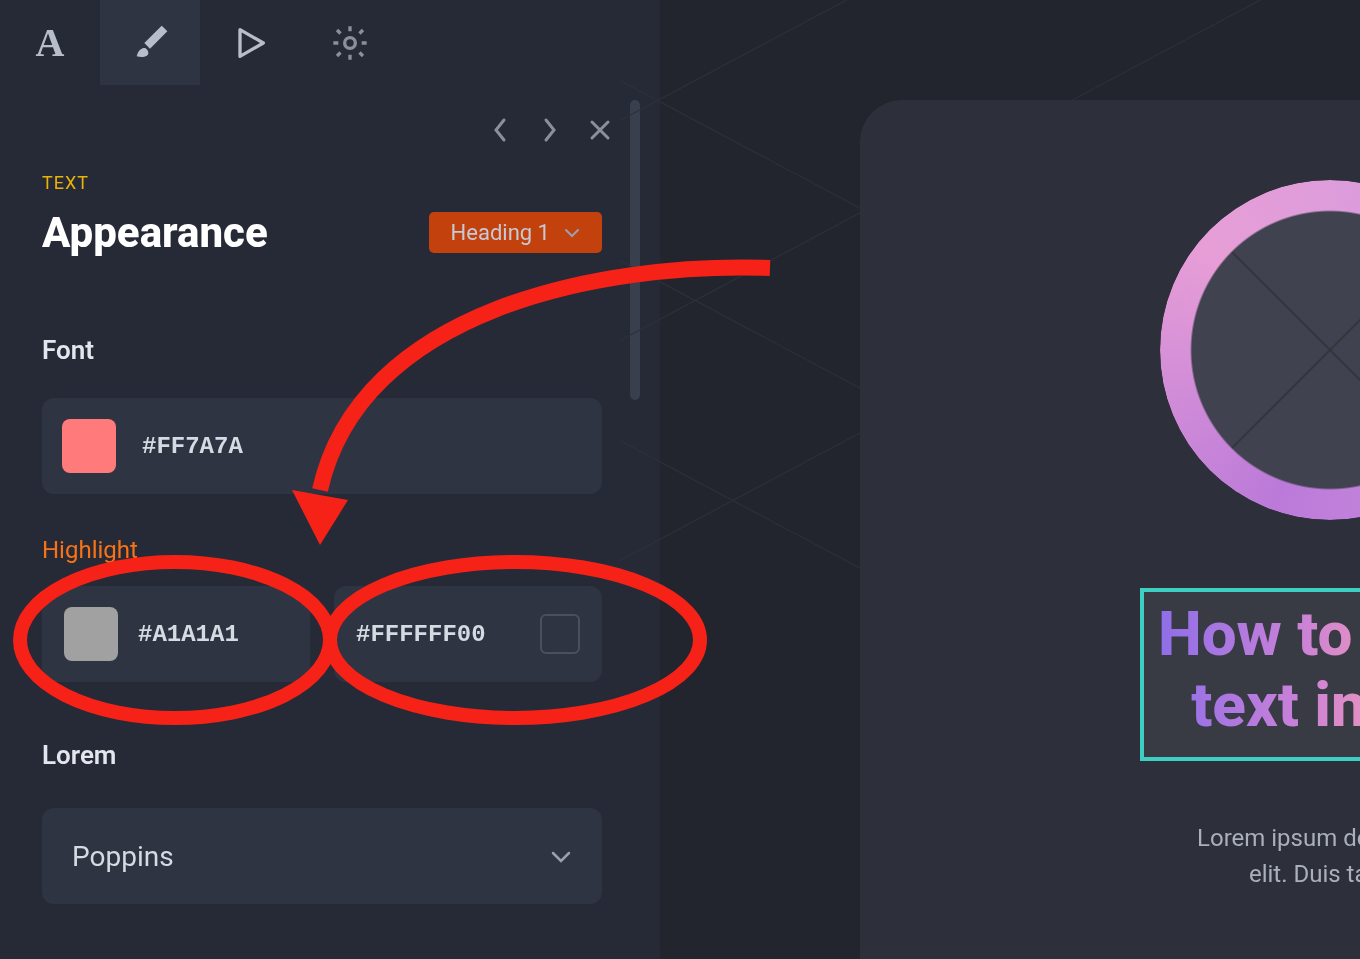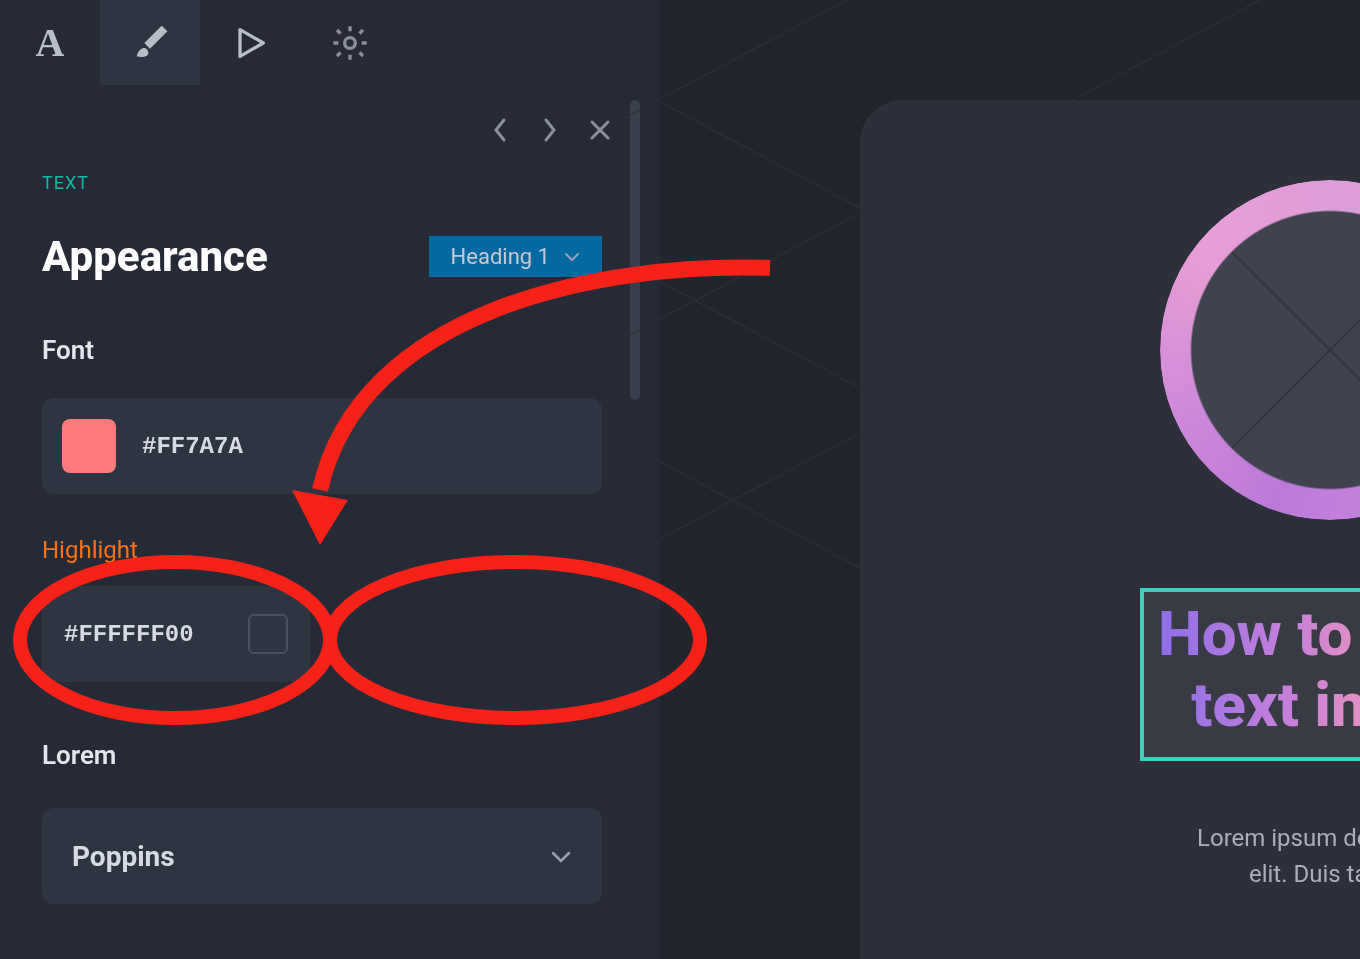--- a/index.html
+++ b/index.html
@@ -52,36 +52,36 @@
     cursor: pointer;
     color: #8a8f9c;
     font-size: 24px;
   }
 
   
   .section-label {
     position: absolute;
     left: 42px; top: 172px;
     font-size: 18px; letter-spacing: 1px;
-    color: #14b8a6;
+    color: #eab308;
   }
 
   
   .title-row {
     position: absolute;
     left: 42px; top: 208px;
     width: 560px;
-    display: flex; align-items: center; justify-content: space-between; margin-top: 24px;
+    display: flex; align-items: center; justify-content: space-between;
   }
   .title-row h1 {
     font-size: 42px; font-weight: 800; color: #ffffff;
   }
   .dropdown-small {
     display: flex; align-items: center; gap: 14px;
-    background: #0369a1; border-radius: 0;
+    background: #c2410c; border-radius: 5px;
     padding: 8px 22px;
     font-size: 22px; color: #c6cad4;
     cursor: pointer;
   }
   .dropdown-small .chev { font-size: 16px; color: #9aa0ad; }
 
   
   .sub-label {
     position: absolute;
     font-size: 26px; font-weight: 600; color: #e3e6ec;
@@ -126,21 +126,21 @@
   
   .font-field {
     position: absolute;
     left: 42px; top: 808px;
     width: 560px; height: 96px;
     background: #2f3442; border-radius: 12px;
     display: flex; align-items: center; justify-content: space-between;
     padding: 0 30px;
     cursor: pointer;
   }
-  .font-field span { font-size: 28px; font-weight: 700; color: #d6dae3; }
+  .font-field span { font-size: 28px; font-weight: 400; color: #d6dae3; }
   .font-field .chev { font-size: 22px; color: #9aa0ad; }
 
   
   .scroll-thumb {
     position: absolute;
     right: 20px; top: 100px;
     width: 10px; height: 300px;
     background: #3a3f4e; border-radius: 5px;
   }
 
@@ -305,20 +305,24 @@
   </div>
 
   <div class="sub-label color">Font</div>
   <div class="color-field">
     <div class="swatch coral"></div>
     <span class="hexval">#FF7A7A</span>
   </div>
 
   <div class="sub-label highlight">Highlight</div>
   <div class="hl-row">
+    <div class="hl-field left">
+      <div class="swatch grey"></div>
+      <span class="hexval">#A1A1A1</span>
+    </div>
     <div class="hl-field right">
       <span class="hexval">#FFFFFF00</span>
       <div class="swatch empty"></div>
     </div>
   </div>
 
   <div class="sub-label font">Lorem</div>
   <div class="font-field">
     <span>Poppins</span>
     <span class="chev">

